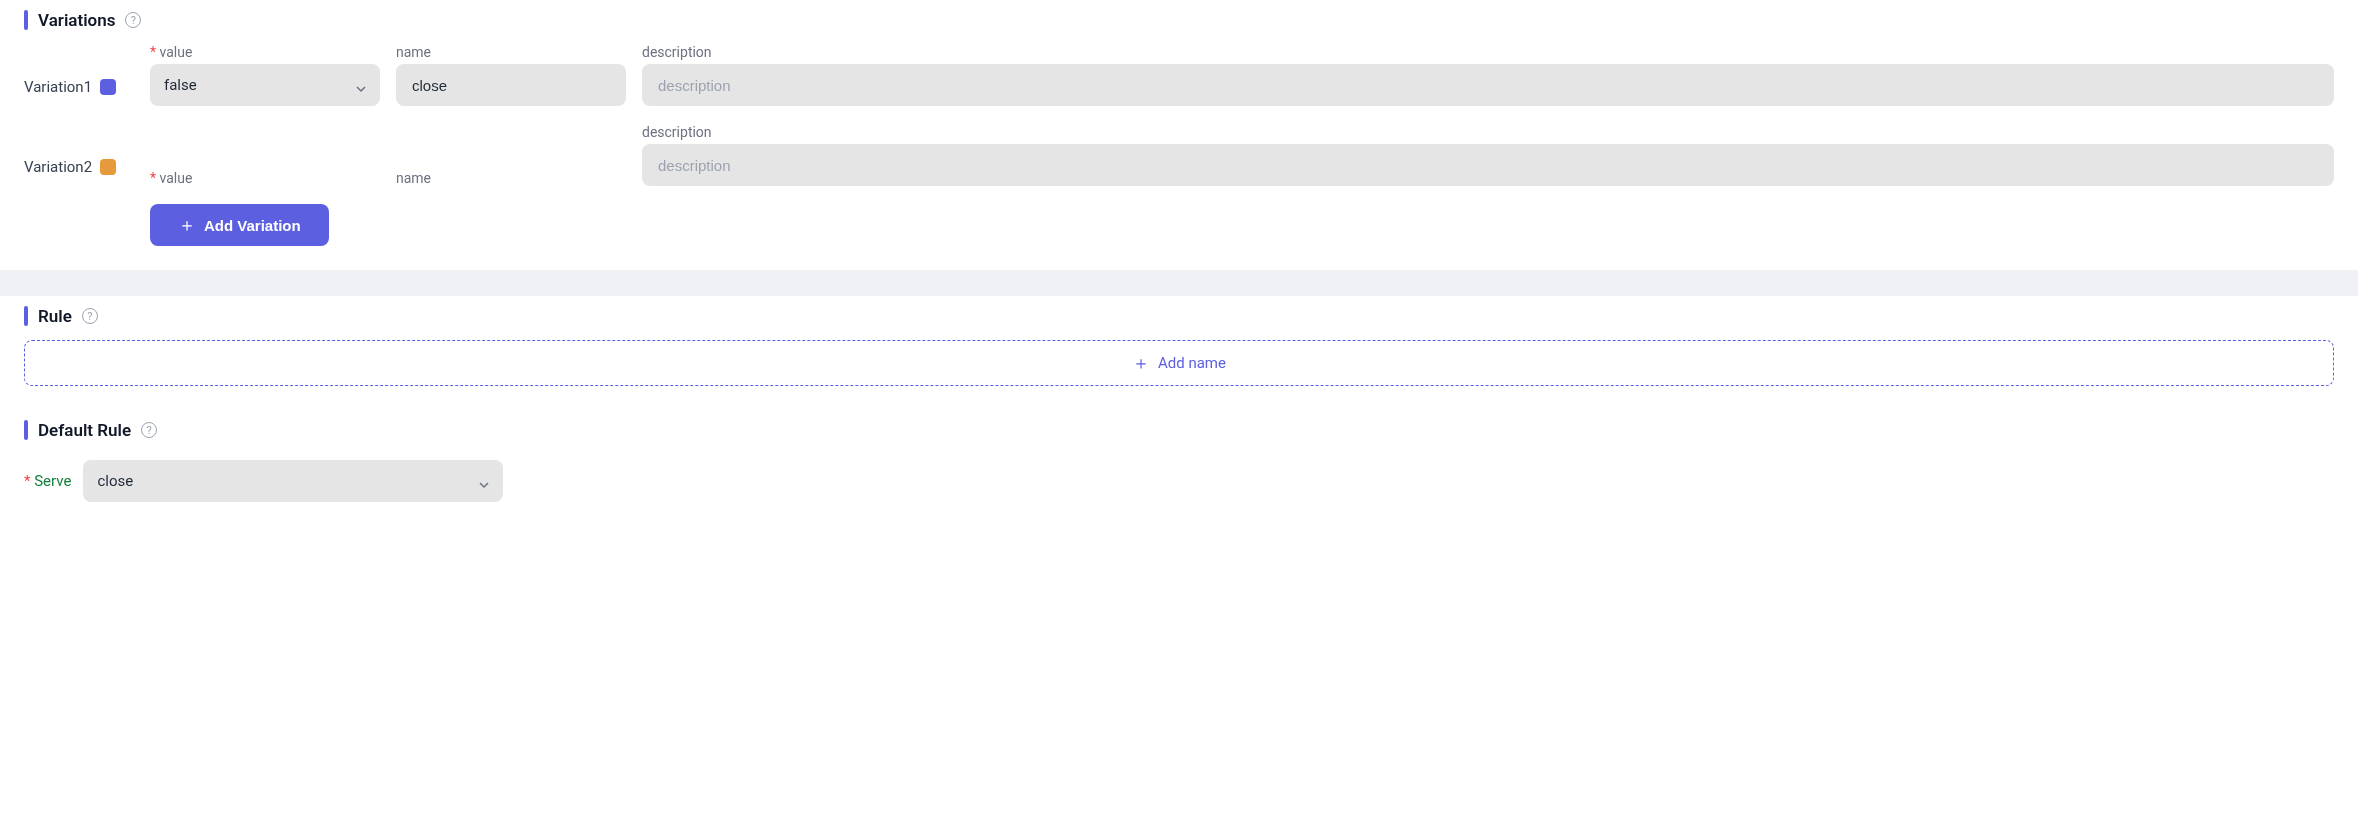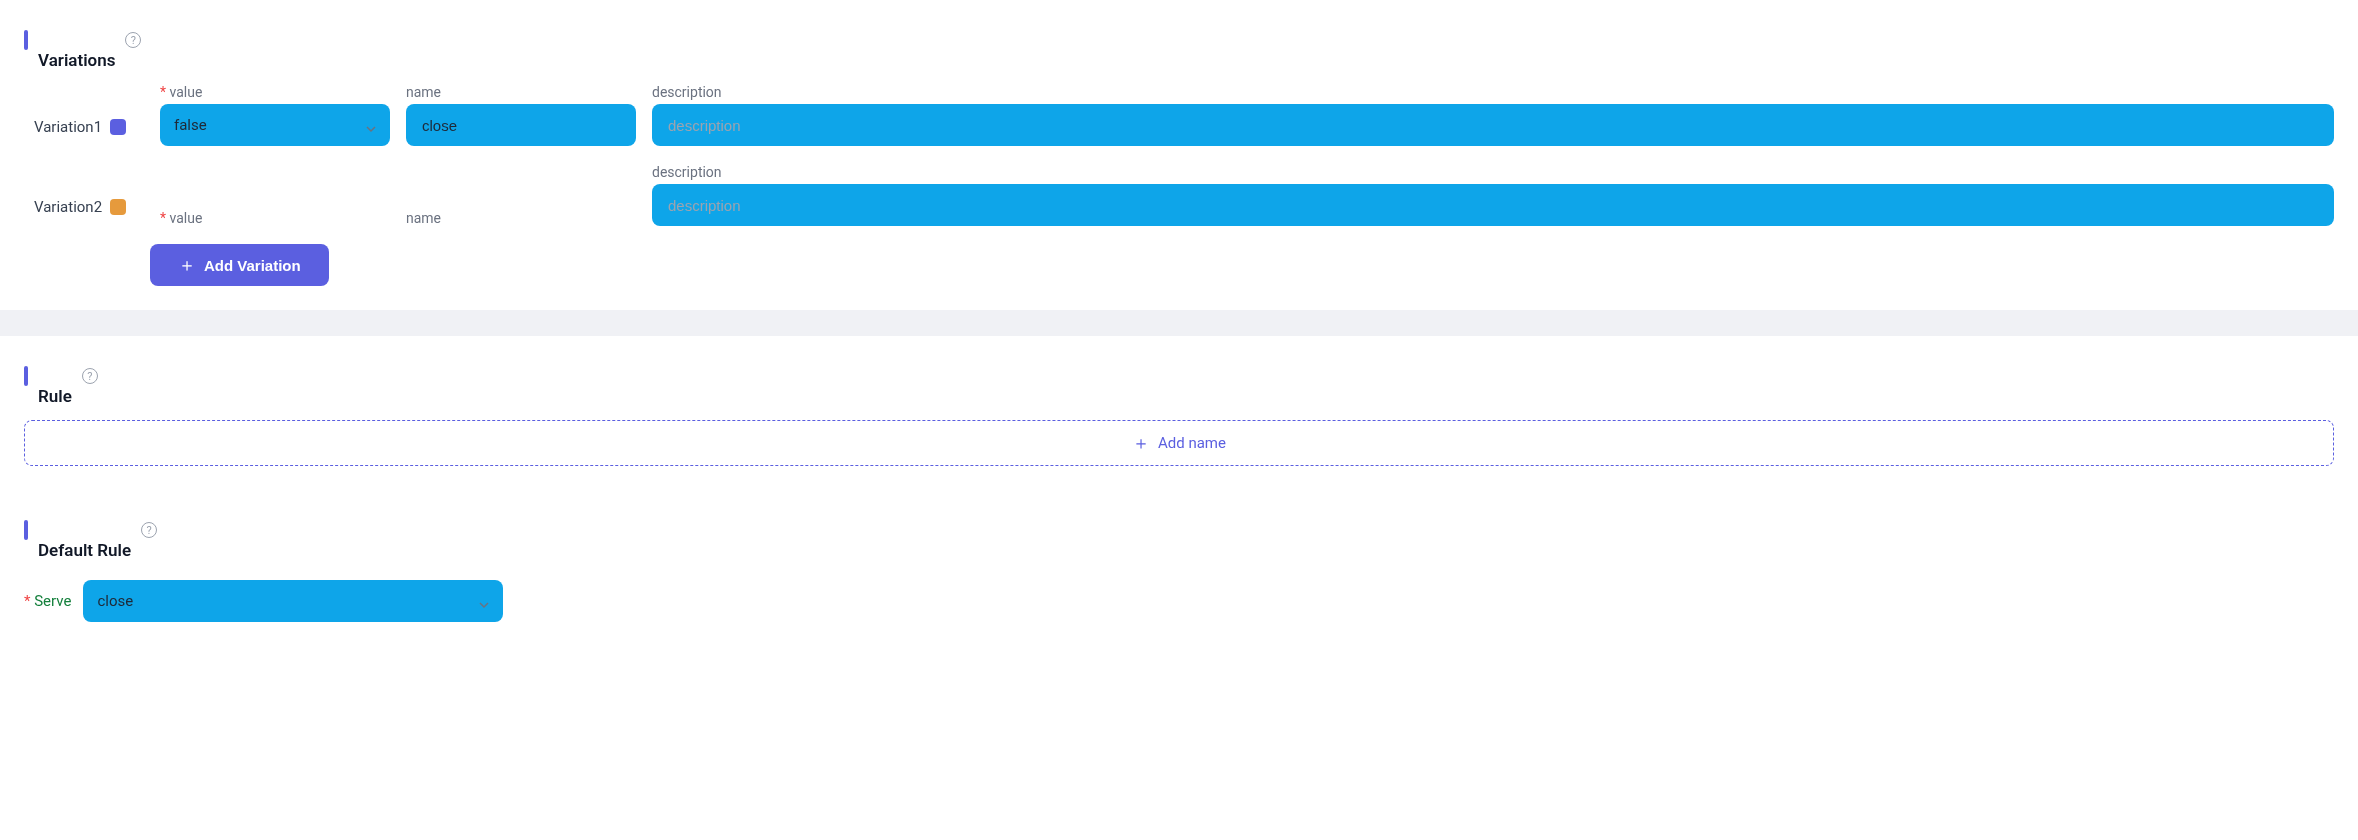--- a/index.html
+++ b/index.html
@@ -27,21 +27,20 @@
   .bar {
     width: 4px;
     height: 20px;
     background: #5b5fe0;
     border-radius: 2px;
   }
   .section-title {
     font-size: 17px;
     font-weight: 600;
     color: #111827;
-    margin-top: 40px;
   }
   .help-icon {
     width: 16px;
     height: 16px;
     border: 1.2px solid #9ca3af;
     border-radius: 50%;
     display: inline-flex;
     align-items: center;
     justify-content: center;
     font-size: 11px;
@@ -55,21 +54,20 @@
     margin-bottom: 18px;
   }
   .variation-label-cell {
     display: flex;
     align-items: center;
     gap: 8px;
     min-width: 110px;
     font-size: 15px;
     color: #374151;
     padding-bottom: 10px;
-    margin-left: 10px;
   }
   .color-swatch {
     width: 16px;
     height: 16px;
     border-radius: 4px;
   }
   .field-group {
     display: flex;
     flex-direction: column;
     gap: 4px;
@@ -79,21 +77,21 @@
   .field-group.desc  { flex: 1; }
   .field-label {
     font-size: 14px;
     color: #6b7280;
   }
   .required::before {
     content: "* ";
     color: #ef4444;
   }
   .input-like {
-    background: #0ea5e9;
+    background: #e5e5e5;
     border: none;
     border-radius: 8px;
     height: 42px;
     padding: 0 14px;
     font-size: 15px;
     color: #1f2937;
     display: flex;
     align-items: center;
     justify-content: space-between;
     width: 100%;

